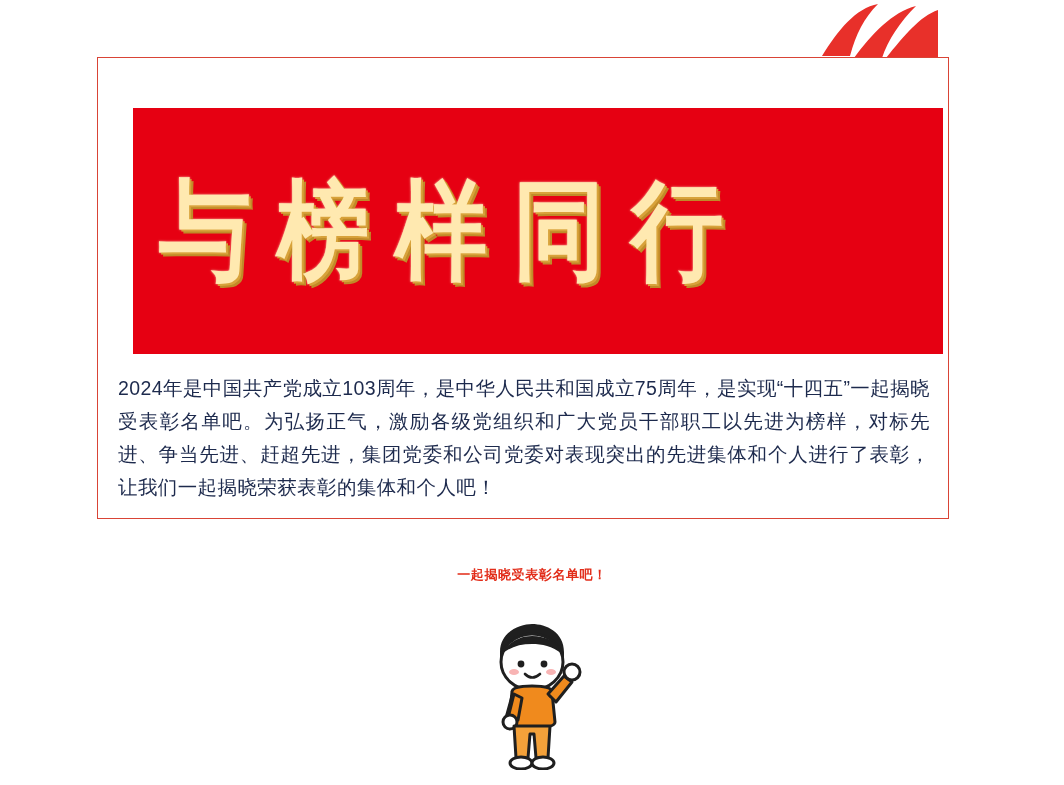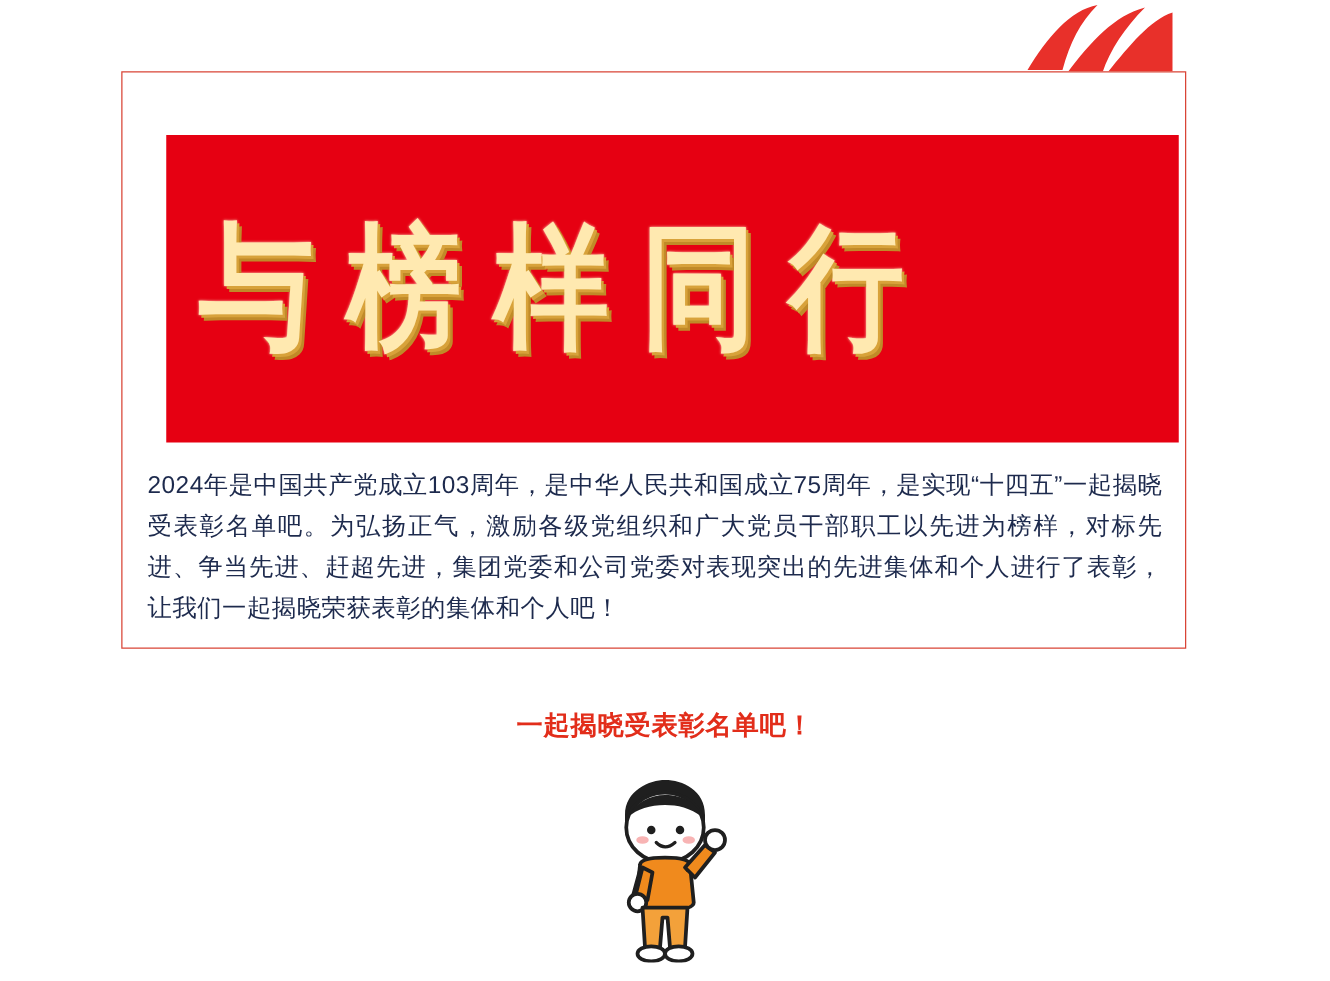--- a/index.html
+++ b/index.html
@@ -83,21 +83,21 @@
 
   
   .subhead {
     position: absolute;
     left: 0;
     top: 566px;
     width: 1064px;
     text-align: center;
     color: #e22d1a;
     font-weight: bold;
-    font-size: 21px;
+    font-size: 13px;
     letter-spacing: 0.6px;
   }
 
   
   .mascot {
     position: absolute;
     left: 462px;
     top: 618px;
     width: 140px;
     height: 152px;

